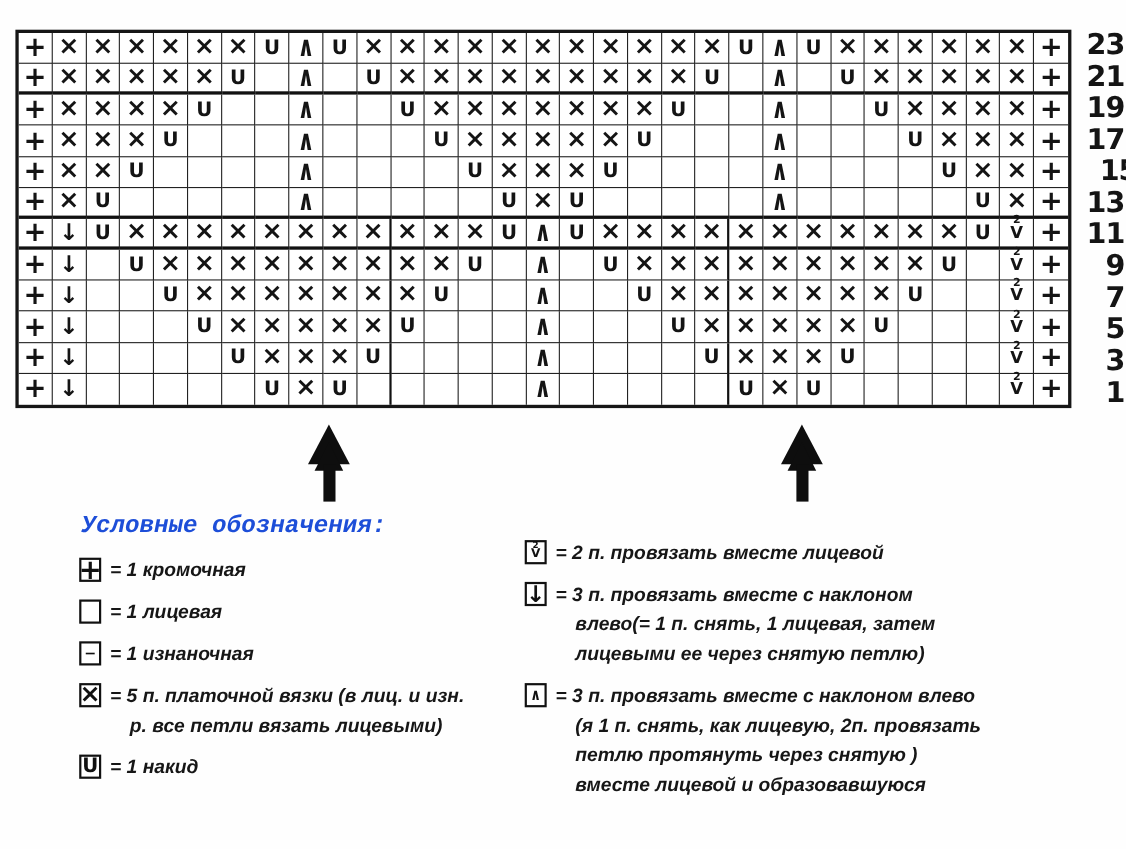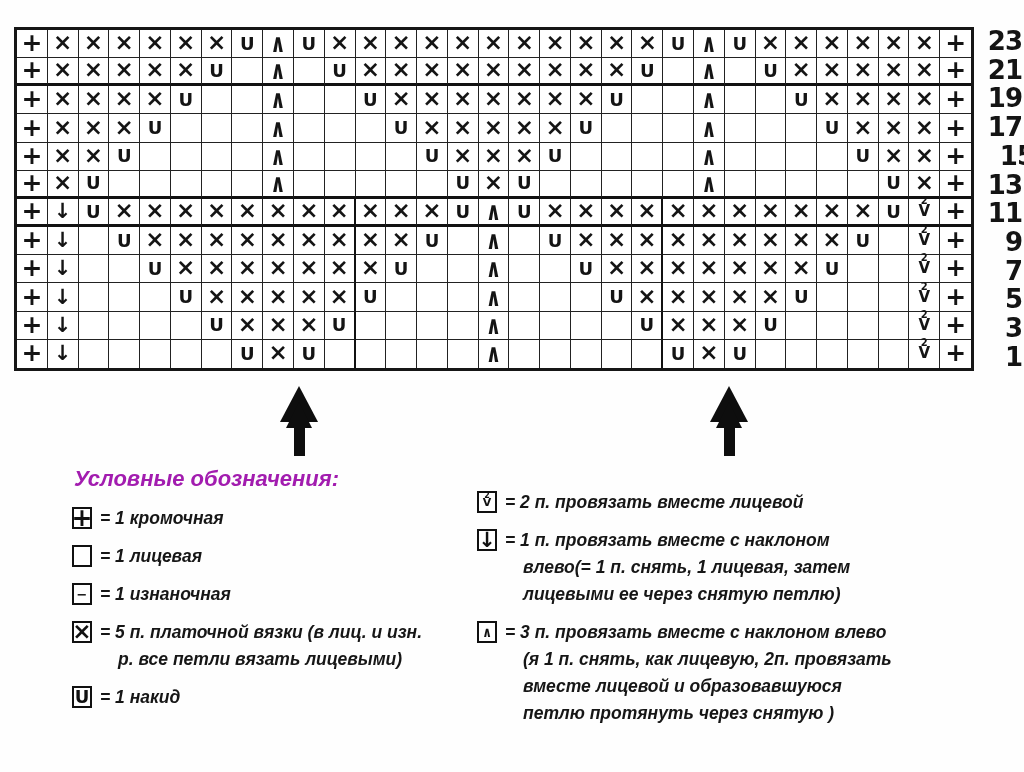--- a/index.html
+++ b/index.html
@@ -60,22 +60,22 @@
     border-bottom:26px solid #0e0e0e;
   }
   .arrow .stem {
     position:absolute; left:13.5px; top:36px; width:11px; height:34px;
     background:#0e0e0e;
   }
 
   
   .legend-title {
     position:absolute; left:74px; top:466px;
-    font-family:Liberation Sans, sans-serif;
-    font-style:italic; font-weight:700; font-size:22px; color:#a21caf;
+    font-family:Liberation Mono, monospace;
+    font-style:italic; font-weight:700; font-size:22px; color:#1d4ed8;
   }
   .legend-col { position:absolute; }
   #legend-left  { left:72px;  top:505px; width:360px; }
   #legend-right { left:477px; top:489px; width:460px; }
   .legend-item { display:flex; align-items:flex-start; margin-bottom:11px; }
   .sym-box {
     flex:0 0 auto; width:20px; height:22px; margin-right:8px; margin-top:2px;
     border:2px solid #111; display:flex; align-items:center; justify-content:center;
     font-family:"DejaVu Sans", sans-serif; font-size:13px; font-weight:700;
     font-style:normal; background:#fff; color:#111;
@@ -1048,31 +1048,31 @@
         </span>
         <div class="legend-text">
           <div>= 2 п. провязать вместе лицевой</div>
         </div>
       </div>
       <div class="legend-item">
         <span class="sym-box">
           <span class="c-S">↓</span>
         </span>
         <div class="legend-text">
-          <div>= 1 п. провязать вместе с наклоном</div>
+          <div>= 3 п. провязать вместе с наклоном</div>
           <div class="cont">влево(= 1 п. снять, 1 лицевая, затем</div>
           <div class="cont">лицевыми ее через снятую петлю)</div>
         </div>
       </div>
       <div class="legend-item">
         <span class="sym-box">
           <span class="c-A">∧</span>
         </span>
         <div class="legend-text">
           <div>= 3 п. провязать вместе с наклоном  влево</div>
           <div class="cont">(я 1 п. снять,  как лицевую, 2п. провязать</div>
+          <div class="cont">петлю протянуть через снятую )</div>
           <div class="cont">вместе лицевой и образовавшуюся</div>
-          <div class="cont">петлю протянуть через снятую )</div>
         </div>
       </div>
     </div>
 
 </div>
 
 </body></html>

